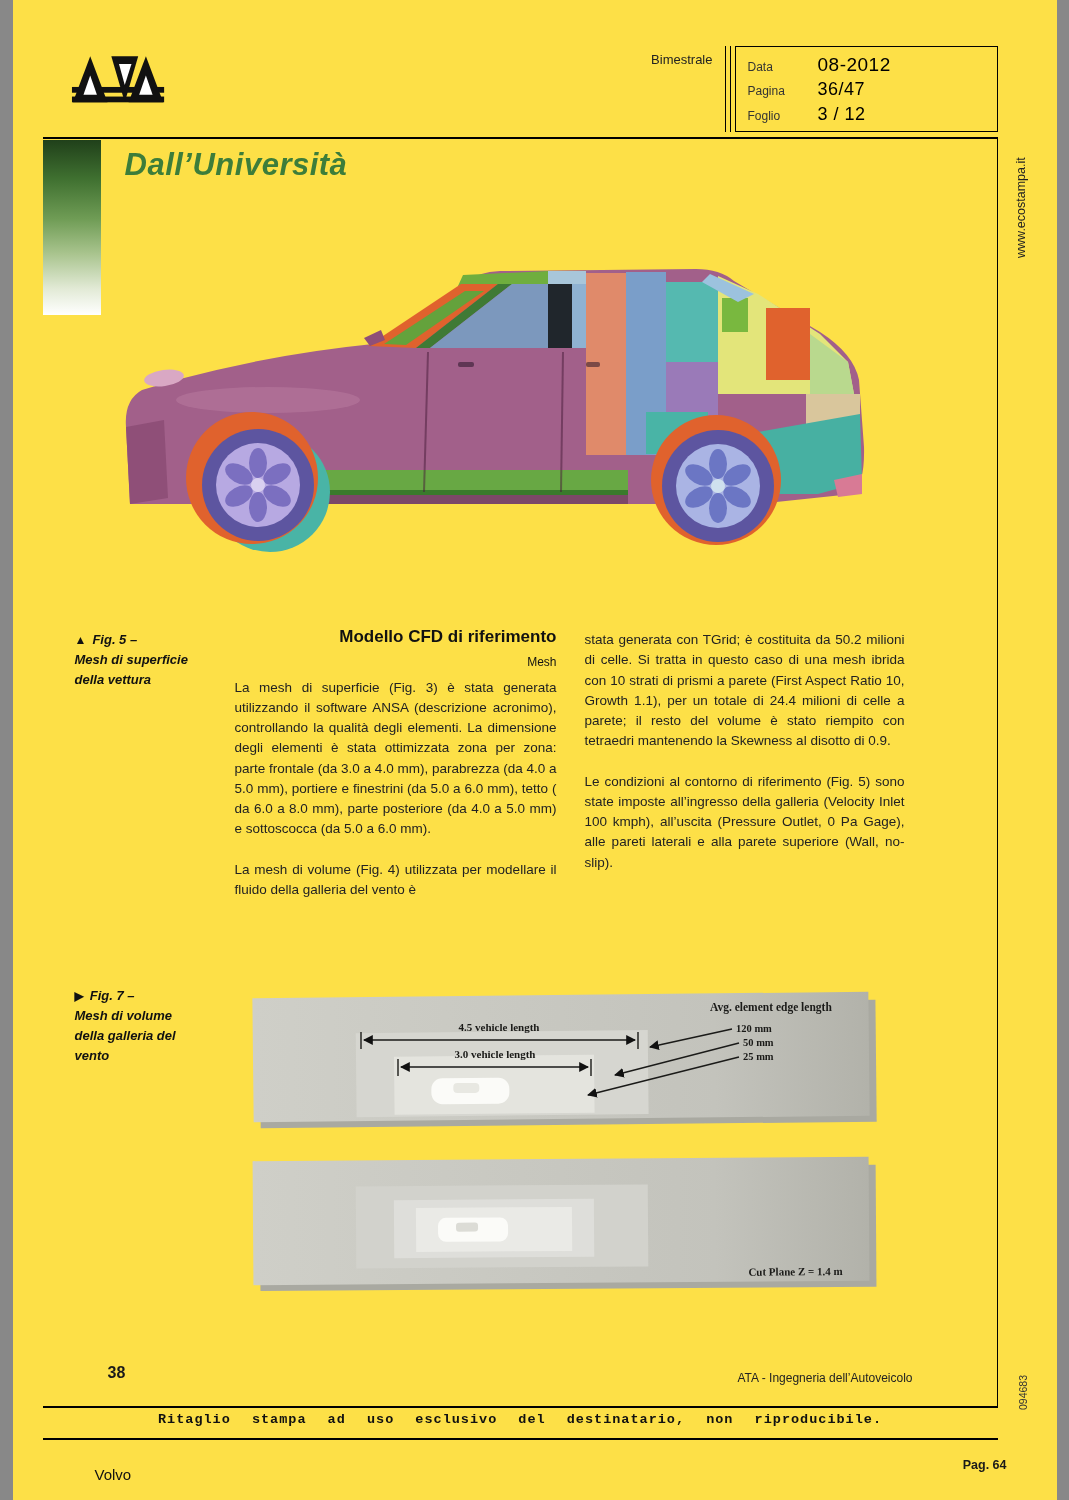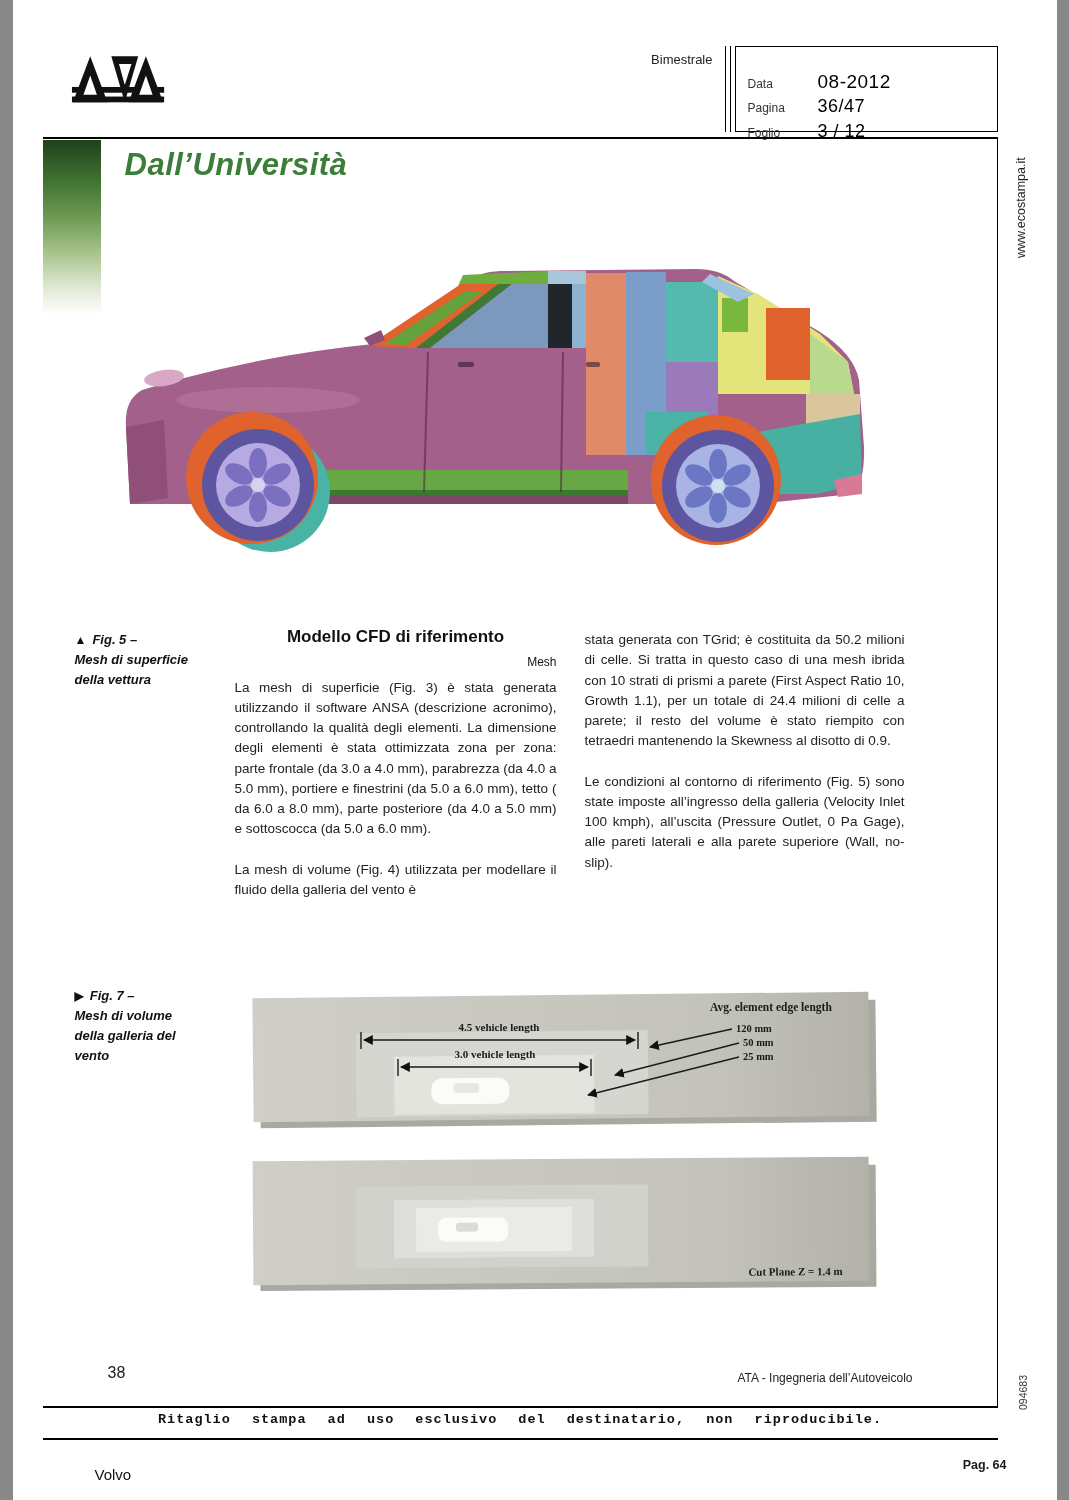--- a/index.html
+++ b/index.html
@@ -7,29 +7,29 @@
     --car-body:#a2608a;
     --car-orange:#e0622d;
     --car-teal:#49b4a6;
     --car-yellow:#e3e57a;
     --car-wheel:#5d55a0;
     --ink:#111;
   }
   *{margin:0;padding:0;box-sizing:border-box;}
   body{background:#888;}
   .page{
-    position:relative;width:1044px;height:1500px;background:#ffffff;
+    position:relative;width:1044px;height:1500px;background:#fde047;
     font-family:"Liberation Sans",sans-serif;color:#1a1a1a;overflow:hidden;
     margin:0 auto;
   }
   
   .logo{position:absolute;left:58px;top:48px;width:96px;height:76px;}
   .bimestrale{position:absolute;left:540px;top:52px;width:160px;text-align:right;font-size:13px;color:#222;}
   .dbl-line{position:absolute;left:712px;top:46px;height:86px;width:6px;border-left:1.5px solid #000;border-right:1.5px solid #000;}
-  .meta-box{position:absolute;left:722px;top:46px;width:263px;height:86px;border:1.5px solid #000;padding:24px 0 0 12px;}
+  .meta-box{position:absolute;left:722px;top:46px;width:263px;height:86px;border:1.5px solid #000;padding:7px 0 0 12px;}
   .meta-row{display:flex;align-items:baseline;height:25px;}
   .meta-label{width:70px;font-size:12px;color:#333;}
   .meta-value{font-size:18px;font-weight:500;color:#000;letter-spacing:.5px;}
   .meta-value.big{font-size:19px;}
   
   .frame{position:absolute;left:30px;top:137px;width:955px;height:1271px;
     border-top:2.5px solid #000;border-right:1.5px solid #000;border-bottom:2px solid #000;}
   .green-strip{position:absolute;left:30px;top:140px;width:58px;height:175px;
     background:linear-gradient(180deg,#20401a 0%,#3f7030 22%,#6f9c55 45%,#a9c48e 65%,#e2ead6 85%,#ffffff 100%);}
   .page-title{position:absolute;left:112px;top:147px;font-size:31px;font-weight:bold;font-style:italic;
@@ -37,29 +37,29 @@
   
   .car-fig{position:absolute;left:105px;top:242px;width:770px;height:330px;}
   
   .fig-caption{position:absolute;left:62px;width:160px;font-size:13px;font-weight:bold;font-style:italic;line-height:1.55;color:#111;}
   .fig-caption .cap-head{display:flex;gap:6px;align-items:baseline;}
   .cap-marker{font-style:normal;font-size:12px;}
   
   .col{position:absolute;font-size:13.5px;line-height:1.5;text-align:justify;color:#222;}
   .col1{left:222px;top:624px;width:322px;}
   .col2{left:572px;top:630px;width:320px;}
-  .col h2{font-size:17px;font-weight:bold;color:#111;margin-bottom:3px;text-align:center;}
+  .col h2{font-size:17px;font-weight:bold;color:#111;margin-bottom:3px;text-align:right;}
   .col h3{font-size:12px;font-weight:normal;color:#111;margin-bottom:7px;text-align:right;}
   .col h4{font-size:15px;font-weight:bold;color:#111;margin:16px 0 7px 0;text-align:left;}
   .col p + p{margin-top:20px;}
   
   .fig4{position:absolute;left:235px;top:985px;width:640px;height:312px;}
   .figtext{font-family:"Liberation Serif",serif;font-weight:bold;fill:#1a1a18;}
   
-  .page-number{position:absolute;left:95px;top:1364px;font-size:16px;font-weight:normal;}
+  .page-number{position:absolute;left:95px;top:1364px;font-size:16px;font-weight:bold;}
   .journal{position:absolute;left:620px;top:1371px;width:280px;text-align:right;font-size:12px;color:#222;}
   .ritaglio{position:absolute;left:30px;top:1412px;width:955px;text-align:center;
     font-family:Liberation Mono, monospace;font-size:13.5px;font-weight:bold;letter-spacing:1px;word-spacing:12px;color:#111;}
   .bottom-rule{position:absolute;left:30px;top:1438px;width:955px;border-top:2px solid #000;}
   .volvo{position:absolute;left:82px;top:1466px;font-size:15px;color:#111;}
   .pag{position:absolute;left:884px;top:1458px;width:110px;text-align:right;font-size:12.5px;font-weight:bold;}
   
   .ecostampa{position:absolute;left:1001px;top:258px;transform:rotate(-90deg);transform-origin:0 0;
     font-size:12.5px;color:#222;white-space:nowrap;}
   .press-code{position:absolute;left:1004px;top:1410px;transform:rotate(-90deg);transform-origin:0 0;

